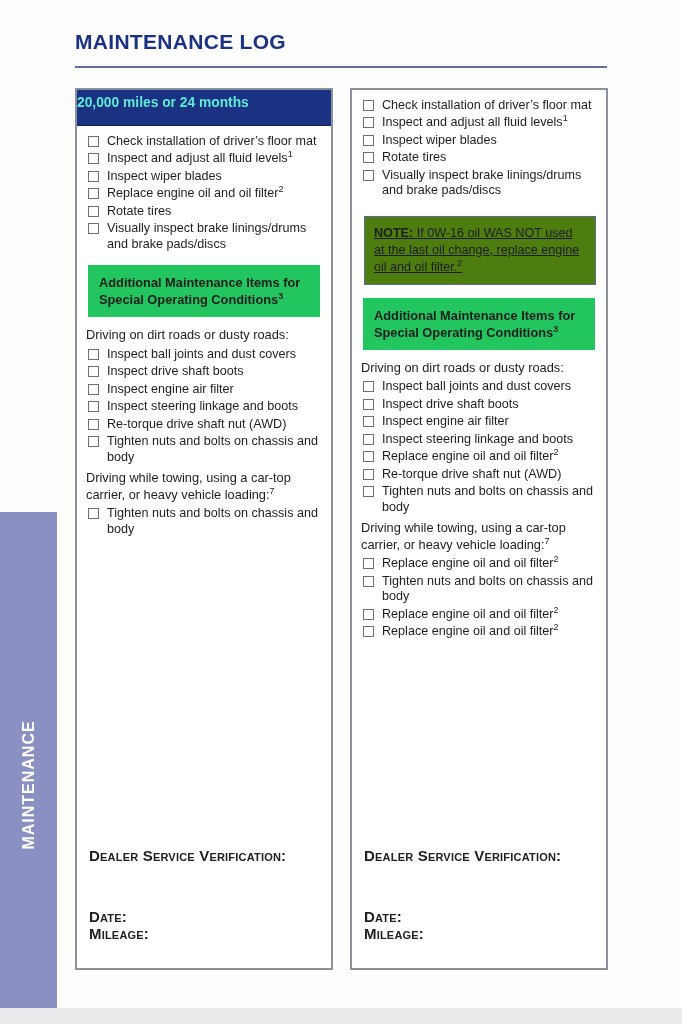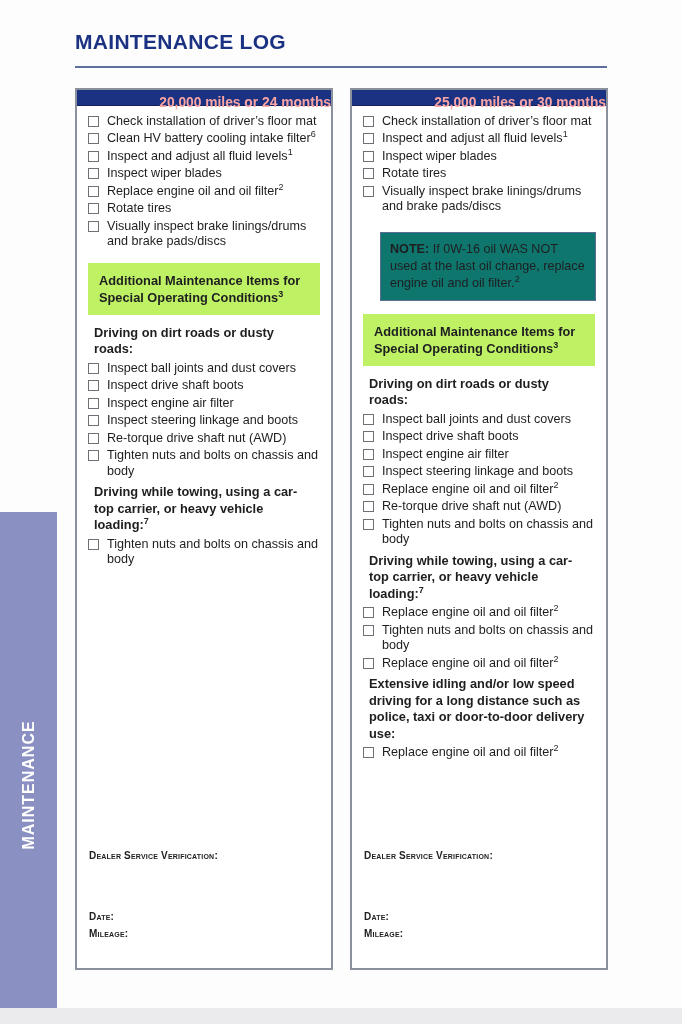--- a/index.html
+++ b/index.html
@@ -23,47 +23,47 @@
     position:absolute; left:75px; top:66px; width:532px; height:2px;
     background:#5e6f9e;
   }
   .col {
     position:absolute; top:88px; width:258px; height:882px;
     background:#fff; border:2px solid #8b919c;
   }
   .col-left  { left:75px; }
   .col-right { left:350px; }
   .col-header {
-    background:#1b3283; color:#fca5a5; font-weight:bold; font-size:13.8px;
-    text-align:right; height:16px; line-height:26px;
+    background:#1b3283; color:#5eead4; font-weight:bold; font-size:13.8px;
+    text-align:left; height:36px; line-height:26px;
     border-bottom:1px solid #10205c;
   }
   .col-body { padding:6px 9px 0 9px; }
   .item { display:flex; margin:1.5px 0 2px; }
   .cb {
     flex:0 0 auto; width:11px; height:11px; margin:2px 8px 0 2px;
     border:1.6px solid #6f7075; background:#fff;
   }
   .txt { font-size:12.6px; line-height:15.5px; }
   sup { font-size:9px; line-height:0; }
   .sec-heading {
-    font-weight:bold; font-size:12.8px; line-height:16.5px; margin:5px 8px 3px;
+    font-weight:normal; font-size:12.8px; line-height:16.5px; margin:5px 0 3px;
   }
   .graybox {
-    background:#bef264; margin:13px 2px 10px 2px; padding:9px 8px 9px 11px;
+    background:#22c55e; margin:13px 2px 10px 2px; padding:9px 8px 9px 11px;
     font-weight:bold; font-size:12.8px; line-height:17px;
   }
   .notebox {
-    background:#0f766e; border:1.6px solid #5d6e96;
-    margin:17px 1px 4px 19px; padding:8px 9px;
-    font-size:12.6px; line-height:17px;
+    background:#4d7c0f; border:1.6px solid #5d6e96;
+    margin:17px 1px 4px 3px; padding:8px 9px;
+    font-size:12.6px; line-height:17px;text-decoration:underline;
   }
   .verify { position:absolute; left:12px; bottom:26px; }
   .verify-line {
-    font-weight:bold; font-variant:small-caps; font-size:10px;
+    font-weight:bold; font-variant:small-caps; font-size:15px;
     letter-spacing:.2px; line-height:17px; color:#212123;
   }
   .verify-dealer { margin-bottom:44px; }
   .sidebar-tab {
     position:absolute; left:0; top:512px; width:57px; height:497px;
     background:#8b90c2;
   }
   .tab-label {
     position:absolute; left:50%; top:55%;
     transform:translate(-50%,-50%) rotate(-90deg);
@@ -82,24 +82,20 @@
 
 <div class="col col-left">
   <div class="col-header">20,000 miles or 24 months</div>
   <div class="col-body">
       <div class="item">
         <span class="cb"></span>
         <span class="txt">Check installation of driver’s floor mat</span>
       </div>
       <div class="item">
         <span class="cb"></span>
-        <span class="txt">Clean HV battery cooling intake filter<sup>6</sup></span>
-      </div>
-      <div class="item">
-        <span class="cb"></span>
         <span class="txt">Inspect and adjust all fluid levels<sup>1</sup></span>
       </div>
       <div class="item">
         <span class="cb"></span>
         <span class="txt">Inspect wiper blades</span>
       </div>
       <div class="item">
         <span class="cb"></span>
         <span class="txt">Replace engine oil and oil filter<sup>2</sup></span>
       </div>
@@ -144,21 +140,20 @@
       </div>
     </div>
   <div class="verify">
     <div class="verify-line verify-dealer">Dealer Service Verification:</div>
     <div class="verify-line">Date:</div>
     <div class="verify-line">Mileage:</div>
   </div>
 </div>
 
 <div class="col col-right">
-  <div class="col-header">25,000 miles or 30 months</div>
   <div class="col-body">
       <div class="item">
         <span class="cb"></span>
         <span class="txt">Check installation of driver’s floor mat</span>
       </div>
       <div class="item">
         <span class="cb"></span>
         <span class="txt">Inspect and adjust all fluid levels<sup>1</sup></span>
       </div>
       <div class="item">
@@ -210,21 +205,20 @@
         <span class="txt">Replace engine oil and oil filter<sup>2</sup></span>
       </div>
       <div class="item">
         <span class="cb"></span>
         <span class="txt">Tighten nuts and bolts on chassis and body</span>
       </div>
       <div class="item">
         <span class="cb"></span>
         <span class="txt">Replace engine oil and oil filter<sup>2</sup></span>
       </div>
-      <div class="sec-heading">Extensive idling and/or low speed driving for a long distance such as police, taxi or door-to-door delivery use:</div>
       <div class="item">
         <span class="cb"></span>
         <span class="txt">Replace engine oil and oil filter<sup>2</sup></span>
       </div>
     </div>
   <div class="verify">
     <div class="verify-line verify-dealer">Dealer Service Verification:</div>
     <div class="verify-line">Date:</div>
     <div class="verify-line">Mileage:</div>
   </div>

